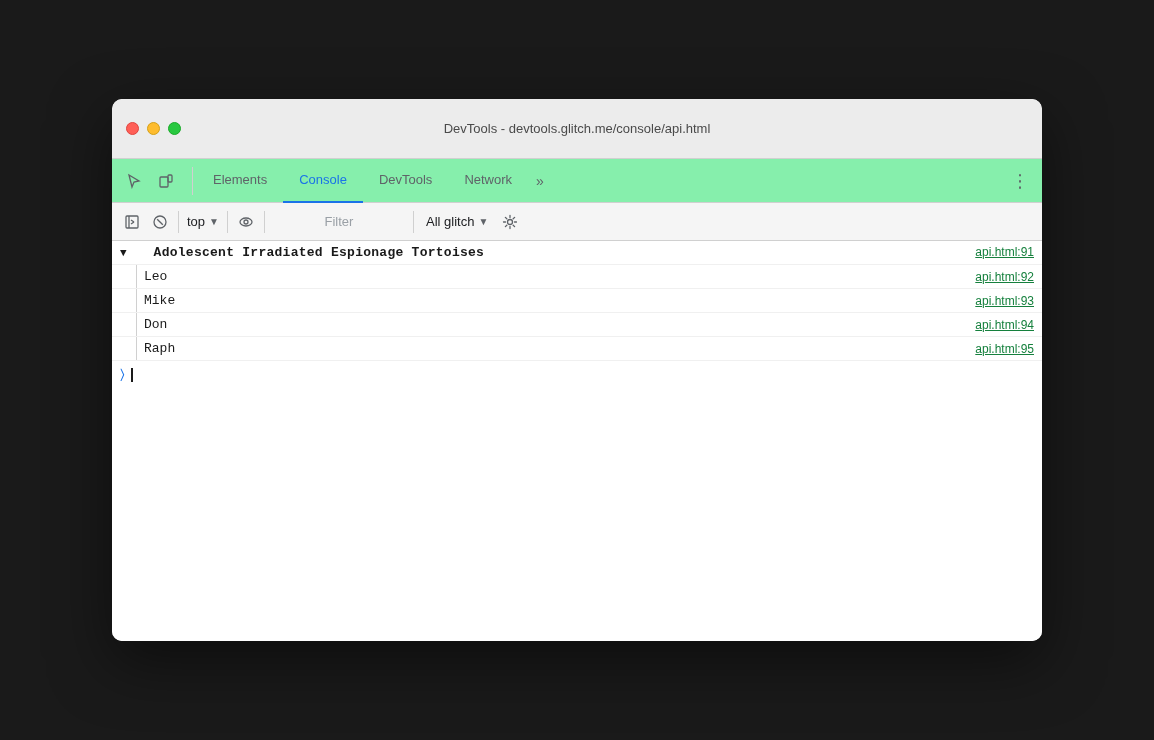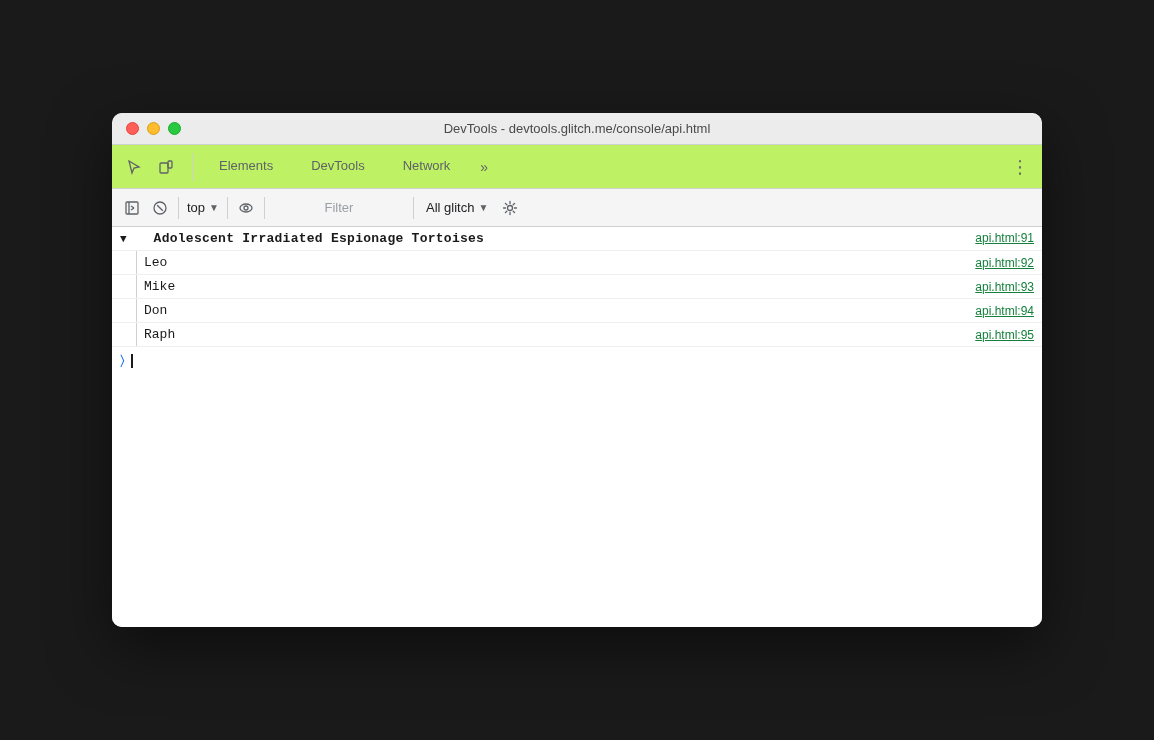--- a/index.html
+++ b/index.html
@@ -17,21 +17,21 @@
       width: 930px;
       background: #f5f5f5;
       border-radius: 10px;
       box-shadow: 0 20px 60px rgba(0,0,0,0.5);
       overflow: hidden;
     }
 
     
     .title-bar {
       background: #ececec;
-      height: 32px;
+      height: 60px;
       display: flex;
       align-items: center;
       padding: 0 14px;
       border-bottom: 1px solid #d0d0d0;
       border-radius: 10px 10px 0 0;
       position: relative;
     }
     .traffic-lights {
       display: flex;
       gap: 8px;
@@ -51,27 +51,27 @@
       left: 50%;
       transform: translateX(-50%);
       font-size: 13px;
       color: #4a4a4a;
       font-weight: 400;
       white-space: nowrap;
     }
 
     
     .tab-bar {
-      background: #bef264;
+      background: #86efac;
       display: flex;
       align-items: center;
       height: 44px;
       border-bottom: 1px solid #d0d0d0;
       padding: 0 8px;
-      gap: 6px;
+      gap: 0;
     }
     .toolbar-icons {
       display: flex;
       align-items: center;
       padding-right: 12px;
       border-right: 1px solid #d0d0d0;
       margin-right: 4px;
       gap: 4px;
     }
     .toolbar-icon-btn {
@@ -338,20 +338,23 @@
         <svg class="icon-svg" viewBox="0 0 16 16" fill="none">
           <rect x="2" y="4" width="8" height="10" rx="1" stroke="#5f6368" stroke-width="1.3"></rect>
           <rect x="10" y="2" width="4" height="7" rx="1" stroke="#5f6368" stroke-width="1.3"></rect>
         </svg>
       </div>
     </div>
 
     <div class="tab">
       <span>Elements</span>
     </div>
+    <div class="tab active">
+      <span>Console</span>
+    </div>
     <div class="tab">
       <span>DevTools</span>
     </div>
     <div class="tab">
       <span>Network</span>
     </div>
     <div class="more-btn">
       <span>»</span>
     </div>
     <div class="spacer"></div>

